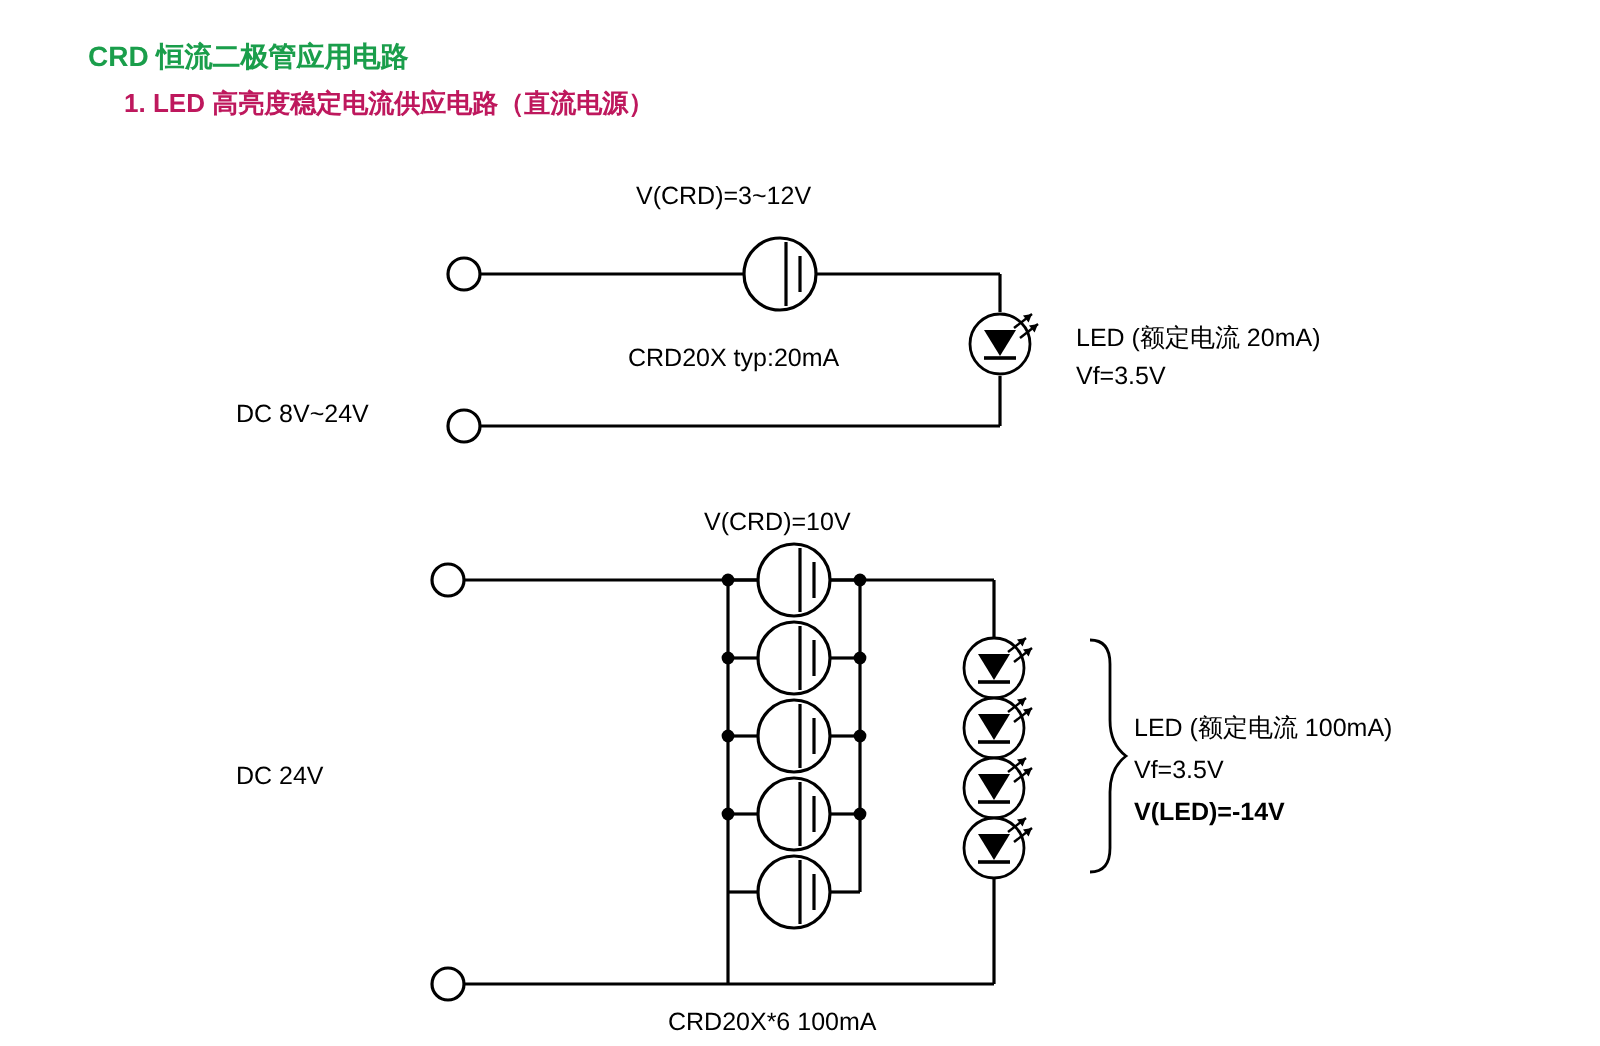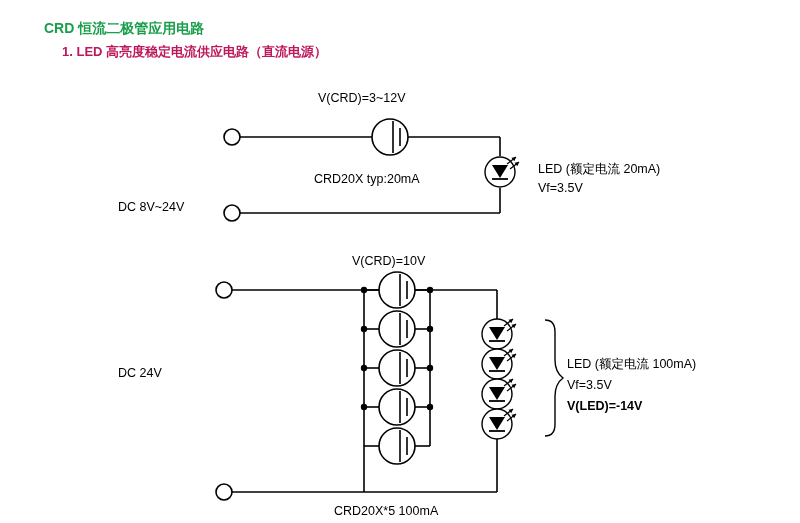--- a/index.html
+++ b/index.html
@@ -59,23 +59,23 @@
 
   <div class="txt title-main">CRD 恒流二极管应用电路</div>
   <div class="txt title-sub">1. LED 高亮度稳定电流供应电路（直流电源）</div>
 
   <div class="txt lbl" style="left:118px; top:168px;margin-top:32px;">DC 8V~24V</div>
   <div class="txt lbl" style="left:318px; top:91px;">V(CRD)=3~12V</div>
   <div class="txt lbl" style="left:314px; top:172px;">CRD20X typ:20mA</div>
   <div class="txt lbl" style="left:538px; top:162px;">LED (额定电流  20mA)</div>
   <div class="txt lbl" style="left:538px; top:181px;">Vf=3.5V</div>
 
-  <div class="txt lbl" style="left:118px; top:366px;">DC 24V</div>
+  <div class="txt lbl" style="left:118px; top:381px;">DC 24V</div>
   <div class="txt lbl" style="left:352px; top:254px;">V(CRD)=10V</div>
-  <div class="txt lbl" style="left:334px; top:504px;">CRD20X*5 100mA</div>
+  <div class="txt lbl" style="left:334px; top:504px;">CRD20X*6 100mA</div>
   <div class="txt lbl" style="left:567px; top:357px;">LED (额定电流 100mA)</div>
   <div class="txt lbl" style="left:567px; top:378px;">Vf=3.5V</div>
   <div class="txt lbl" style="left:567px; top:399px;font-weight:bold;">V(LED)=-14V</div>
 
   <svg class="diagram" viewBox="0 0 800 523">
     <defs>
       <g id="crd-sym">
 
         <circle cx="0" cy="0" r="18" fill="#ffffff" stroke="#000" stroke-width="1.6"></circle>
         <line x1="3" y1="-16" x2="3" y2="16" stroke="#000" stroke-width="1.6"></line>

